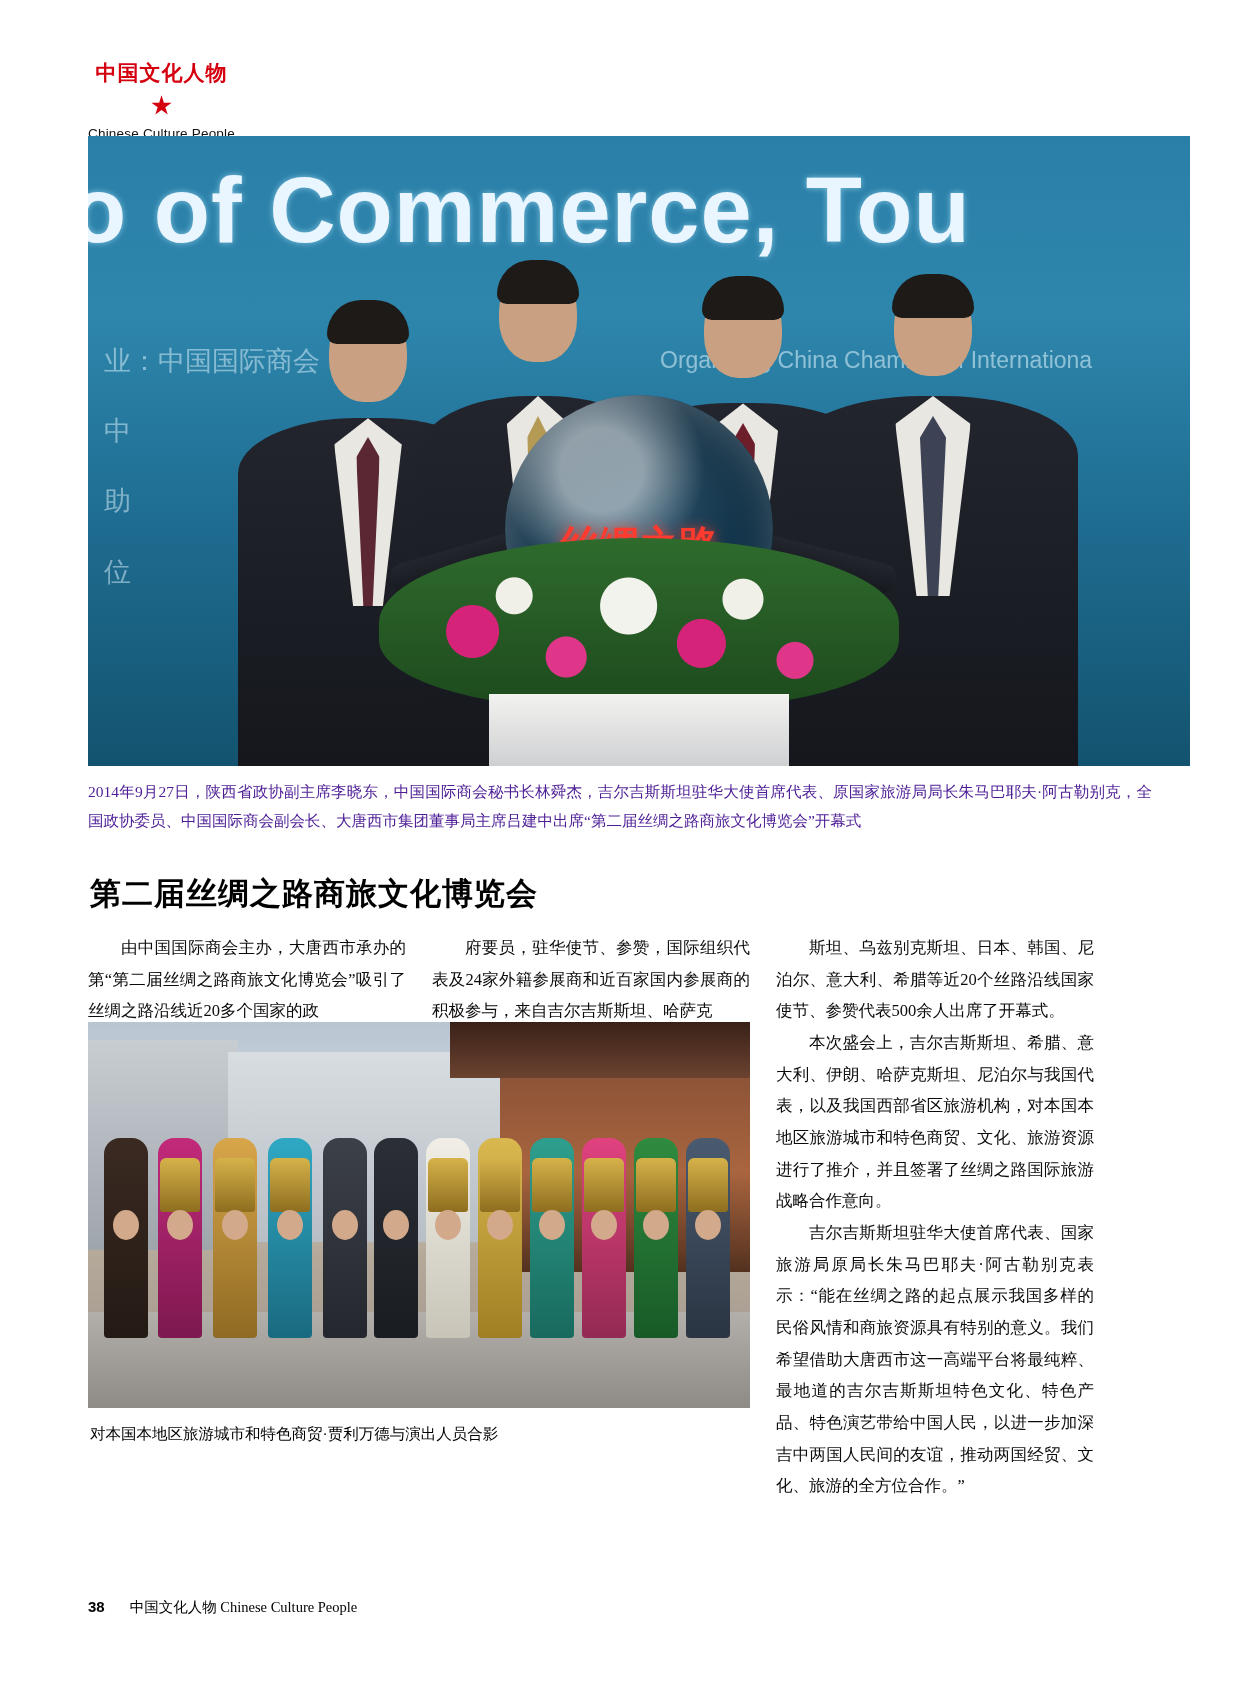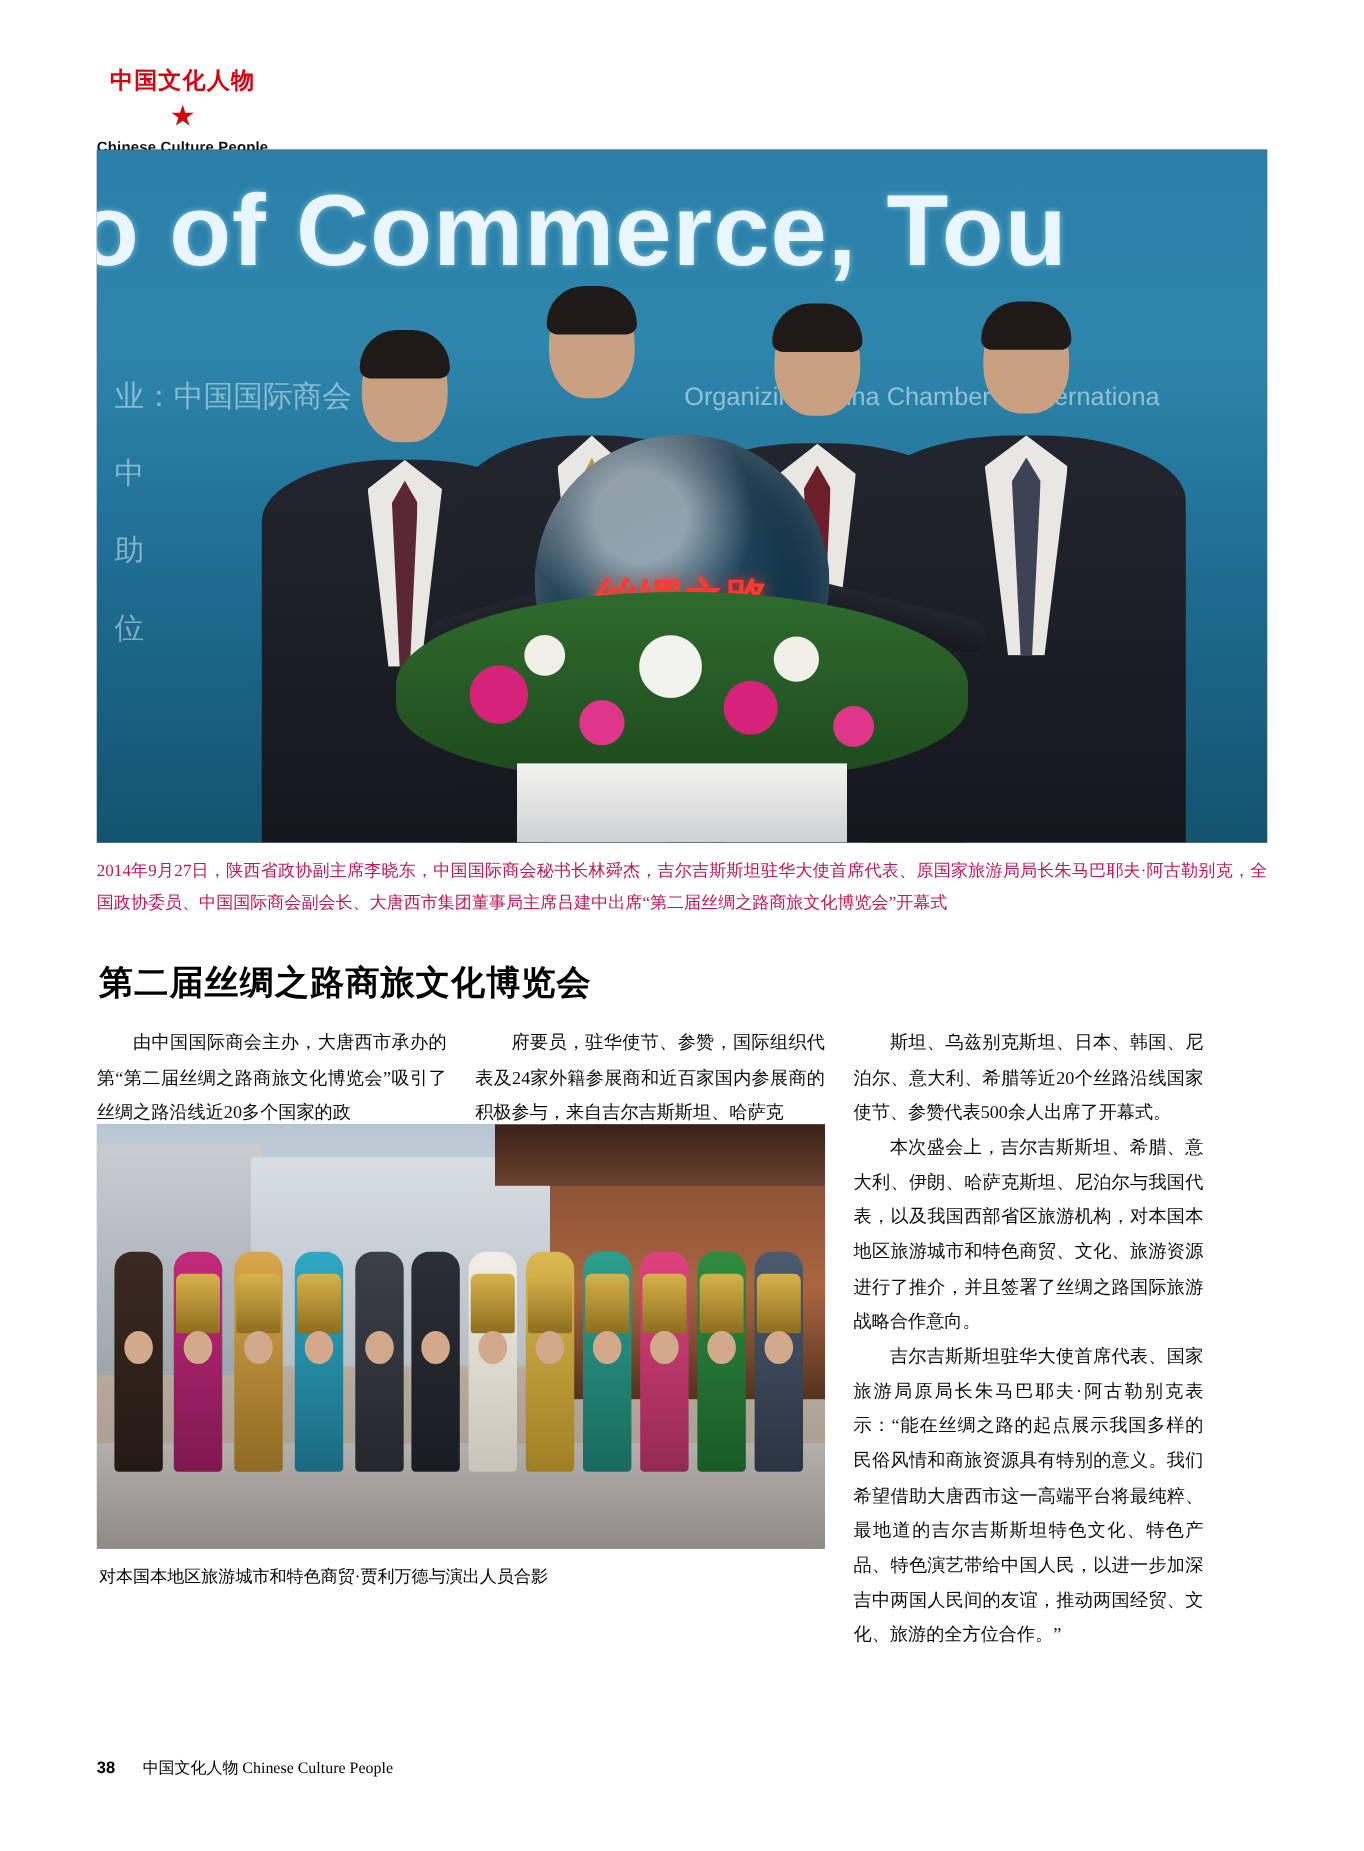--- a/index.html
+++ b/index.html
@@ -37,34 +37,35 @@
   .masthead-star {
     color: #d4000f;
     font-size: 23px;
     line-height: 1;
     position: relative;
     top: 1px;
   }
   .masthead-en {
     font-family: "Liberation Sans", sans-serif;
     font-size: 13.5px;
-    font-weight: bold;
+    font-weight: normal;
     color: #111;
     letter-spacing: 0.2px;
   }
 
   
   .photo-top {
     position: absolute;
     left: 88px;
     top: 136px;
     width: 1064px;
     height: 630px;
     overflow: hidden;
-    background: #0f172a;
+    background: #1d4ed8;
+    padding-left: 38px;
   }
   .photo-top .stage {
     position: absolute;
     inset: 0;
     background:
       linear-gradient(180deg, #2a7fa8 0%, #2e86ac 28%, #1f6d92 60%, #13536f 100%);
   }
   .led-text {
     position: absolute;
     left: -18px;
@@ -224,21 +225,21 @@
   }
 
   
   .caption-top {
     position: absolute;
     left: 88px;
     top: 778px;
     width: 1064px;
     font-size: 15.5px;
     line-height: 1.85;
-    color: #be185d;
+    color: #4c1d95;
     text-align: justify;
   }
 
   
   .article-title {
     position: absolute;
     left: 90px;
     top: 852px;
     font-family: "DejaVu Serif", serif;
     font-weight: bold;

